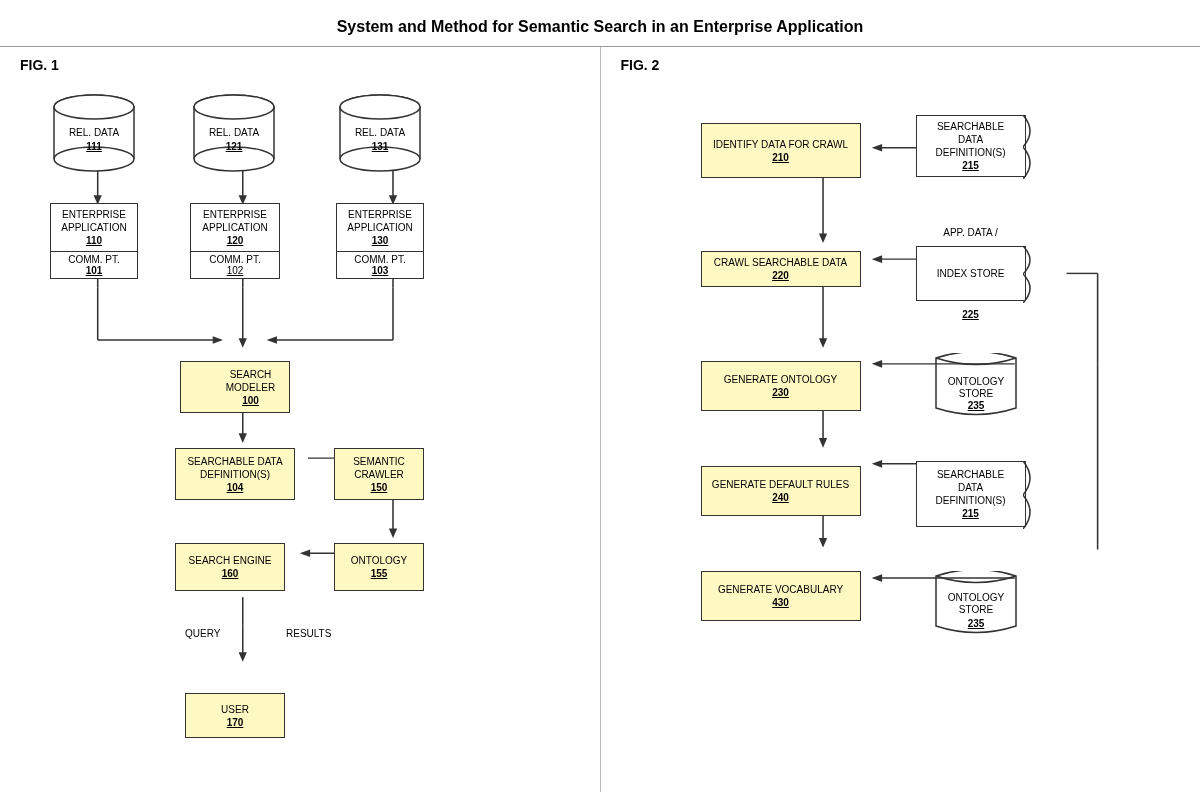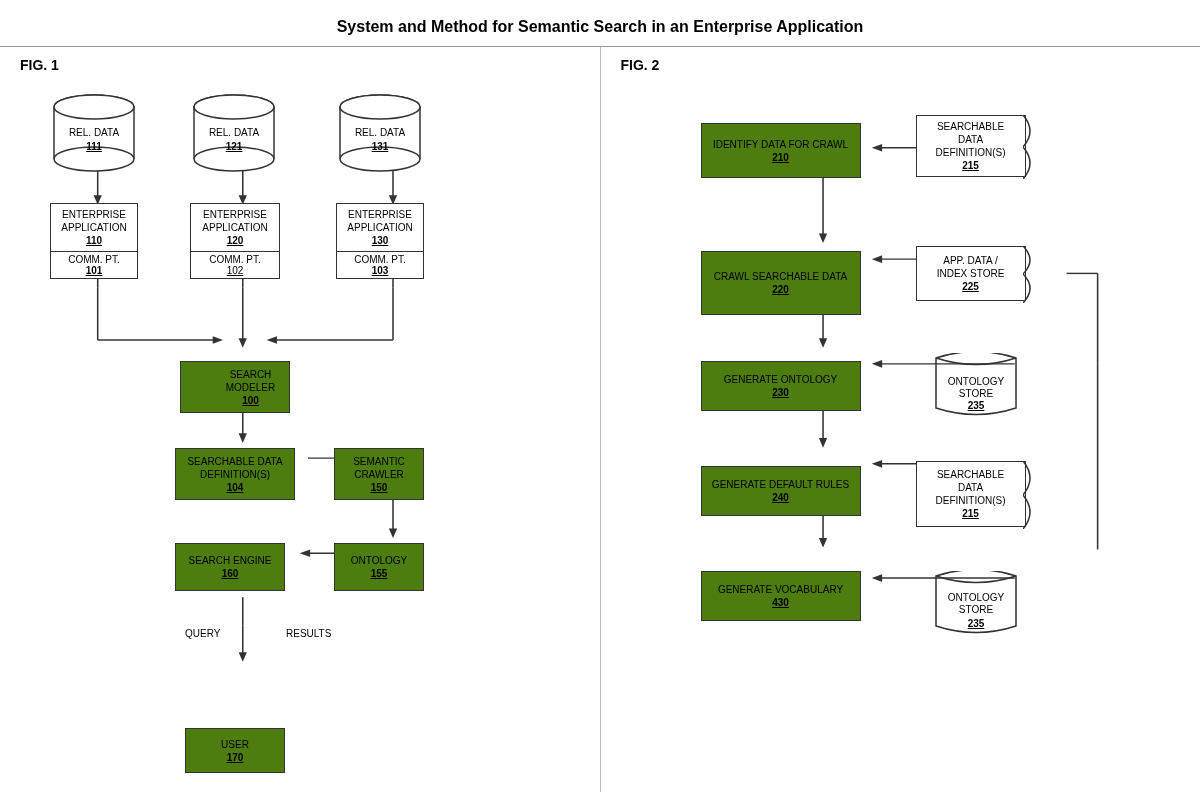--- a/index.html
+++ b/index.html
@@ -39,21 +39,21 @@
     .diagram {
       position: relative;
       width: 100%;
       height: calc(100% - 30px);
     }
 
     
     .box {
       position: absolute;
       border: 1.5px solid #333;
-      background: #4d7c0f;
+      background: #fef9c3;
       display: flex;
       flex-direction: column;
       align-items: center;
       justify-content: center;
       text-align: center;
       padding: 4px 6px;
       font-size: 10px;
       line-height: 1.3;
     }
     .box .label { font-size: 10px; font-weight: normal; }
@@ -228,21 +228,21 @@
       </div>
 
       <div class="box" style="left:314px;top:460px;width:90px;height:48px;">
         <div class="label">ONTOLOGY</div>
         <div class="ref">155</div>
       </div>
 
       <div style="position:absolute;left:165px;top:545px;font-size:10px;">QUERY</div>
       <div style="position:absolute;left:222px;top:545px;font-size:10px;margin-left:44px;">RESULTS</div>
 
-      <div class="box" style="left:165px;top:610px;width:100px;height:45px;margin-top:35px;">
+      <div class="box" style="left:165px;top:610px;width:100px;height:45px;">
         <div class="label">USER</div>
         <div class="ref">170</div>
       </div>
 
     </div>
   </div>
 
   <div class="fig-section">
     <div class="fig-label">FIG. 2</div>
     <div class="diagram">
@@ -281,21 +281,21 @@
 
         <line x1="460" y1="490" x2="460" y2="295"></line>
 
       </svg>
 
       <div class="box" style="left:80px;top:40px;width:160px;height:55px;">
         <div class="label">IDENTIFY DATA FOR CRAWL</div>
         <div class="ref">210</div>
       </div>
 
-      <div class="box" style="left:80px;top:168px;width:160px;height:64px;">
+      <div class="box" style="left:80px;top:168px;width:160px;height:36px;">
         <div class="label">CRAWL SEARCHABLE DATA</div>
         <div class="ref">220</div>
       </div>
 
       <div class="box" style="left:80px;top:278px;width:160px;height:50px;">
         <div class="label">GENERATE ONTOLOGY</div>
         <div class="ref">230</div>
       </div>
 
       <div class="box" style="left:80px;top:383px;width:160px;height:50px;">
@@ -312,21 +312,21 @@
 
         <div>SEARCHABLE</div>
         <div>DATA</div>
         <div>DEFINITION(S)</div>
         <div style="font-weight:bold;text-decoration:underline;">215</div>
         <svg style="position:absolute;right:-12px;top:-1px;width:14px;height:64px;" viewBox="0 0 14 64">
           <path d="M0,0 Q14,16 0,32 Q14,48 0,64" stroke="#333" stroke-width="1.5" fill="none"></path>
         </svg>
       </div>
 
-      <div style="position:absolute;left:295px;top:163px;width:110px;height:55px;background:#fff;border:1.5px solid #333;display:flex;flex-direction:column;align-items:center;justify-content:center;font-size:10px;text-align:center;line-height:1.3;">
+      <div style="position:absolute;left:295px;top:163px;width:110px;height:55px;background:#fff;border:1.5px solid #333;display:flex;flex-direction:column;align-items:center;justify-content:center;font-size:10px;text-align:center;line-height:1.3;gap:28px;">
         <div>APP. DATA /</div>
         <div>INDEX STORE</div>
         <div style="font-weight:bold;text-decoration:underline;">225</div>
         <svg style="position:absolute;right:-12px;top:-1px;width:14px;height:57px;" viewBox="0 0 14 57">
           <path d="M0,0 Q14,14 0,28 Q14,42 0,57" stroke="#333" stroke-width="1.5" fill="none"></path>
         </svg>
       </div>
 
       <div style="position:absolute;left:295px;top:270px;">
         <svg width="120" height="65" viewBox="0 0 120 65">

